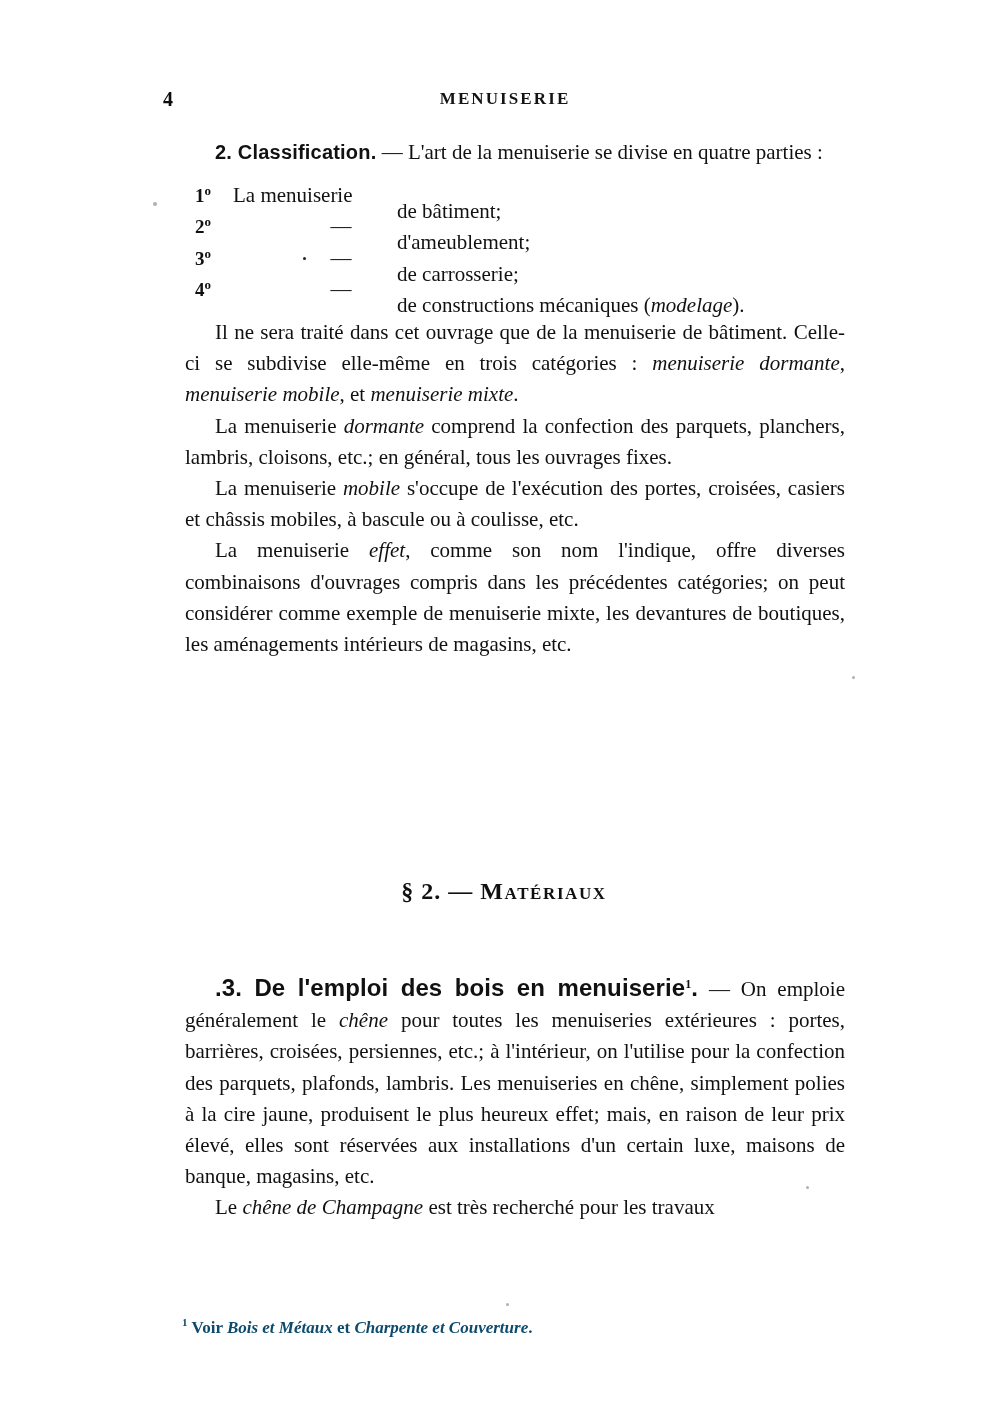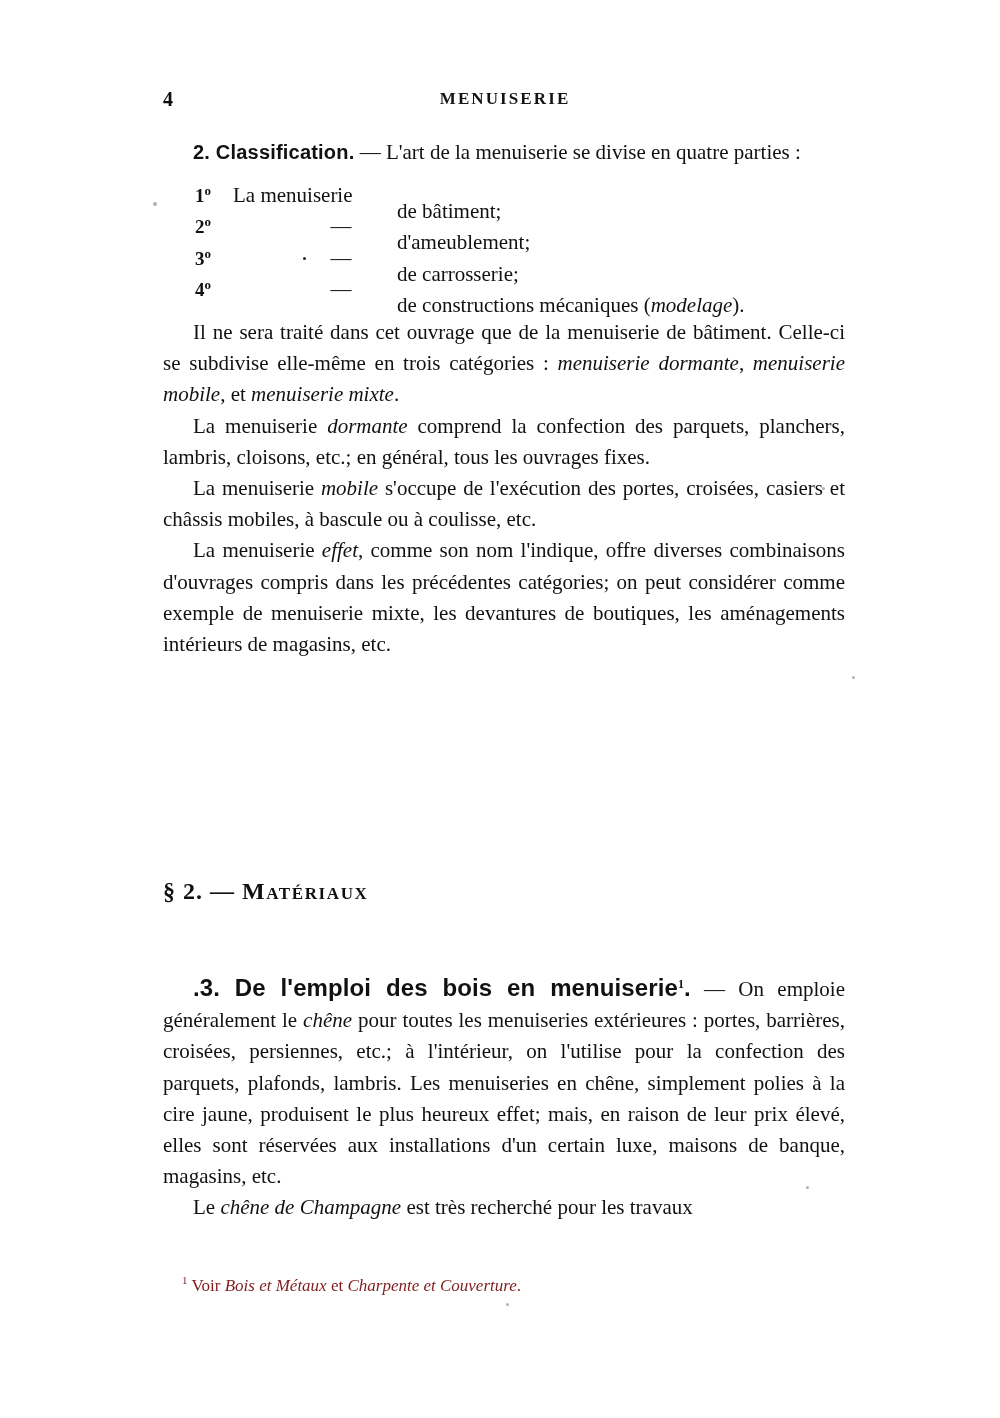--- a/index.html
+++ b/index.html
@@ -64,21 +64,21 @@
   p.body {
     margin: 0;
     font-size: 21px;
     line-height: 31.2px;
     text-align: justify;
     text-justify: inter-word;
     color: #111111;
     hyphens: none;
   }
   p.body.cont { text-indent: 0; }
-  p.body.indent { text-indent: 30px; }
+  p.body.indent { text-indent: 30px; margin-left: 22px; }
 
   .gap-sm { height: 9px; }
 
   
   .runin {
     font-family: "Liberation Sans", "DejaVu Sans", sans-serif;
     font-weight: bold;
     font-size: 20px;
     letter-spacing: 0.2px;
   }
@@ -150,42 +150,43 @@
     top: 16px;
     white-space: nowrap;
   }
 
   
   .section-head {
     position: absolute;
     left: 163px;
     top: 878px;
     width: 682px;
+    text-align: center;
     font-size: 24px;
     font-weight: bold;
     letter-spacing: 1px;
     color: #101010;
   }
   .section-head .smallcaps {
     font-variant: small-caps;
     letter-spacing: 1.6px;
   }
   .section-head .sig { font-weight: bold; }
 
   
   .footnote {
     position: absolute;
     left: 182px;
-    top: 1274px;
+    top: 1316px;
     width: 663px;
     font-family: "Liberation Serif", "DejaVu Serif", serif;
-    font-weight: normal;
+    font-weight: bold;
     font-size: 17px;
     line-height: 24px;
-    color: #7f1d1d;
+    color: #0c4a6e;
   }
   .footnote sup {
     font-size: 11px;
     vertical-align: super;
     line-height: 0;
   }
   .footnote i { font-style: italic; }
 
   
   .speck-dot {

